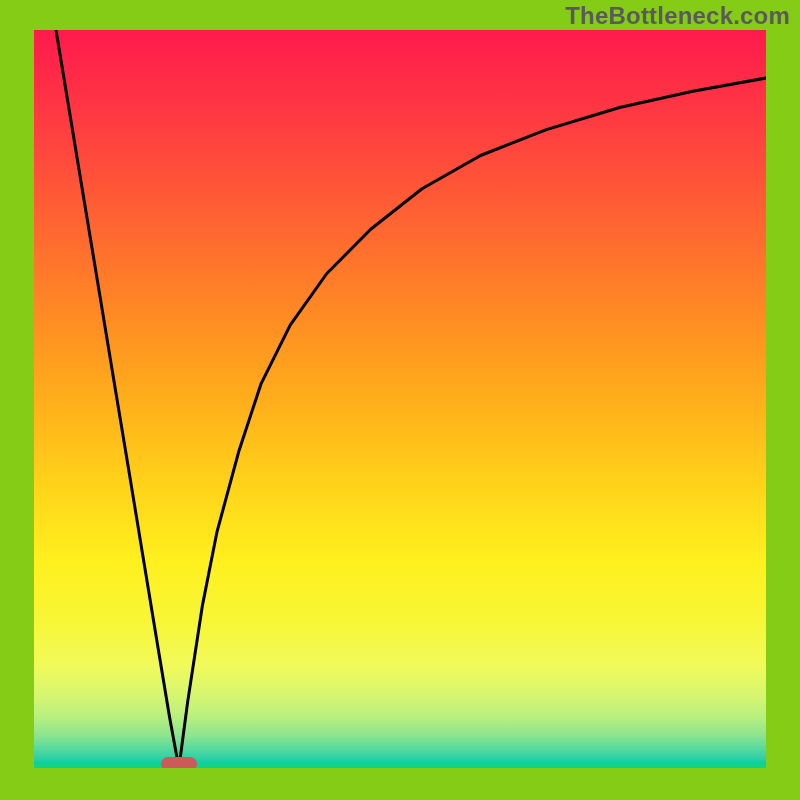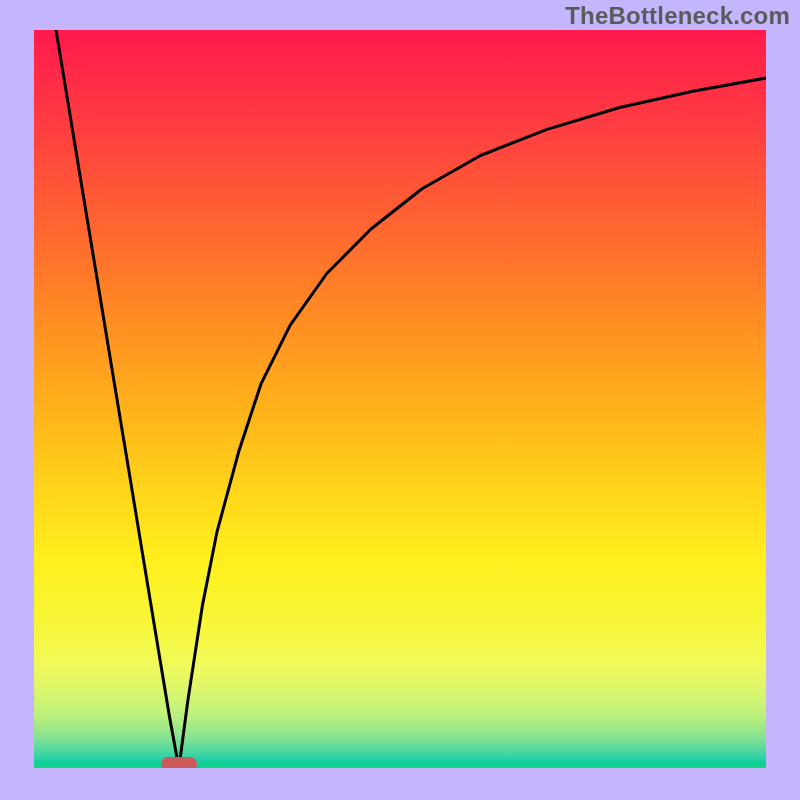--- a/index.html
+++ b/index.html
@@ -8,21 +8,21 @@
     width: 800px;
     height: 800px;
     overflow: hidden;
     background: #000;
     font-family: Arial, Helvetica, sans-serif;
   }
   .frame {
     position: relative;
     width: 800px;
     height: 800px;
-    background: #c4b5fd;
+    background: #84cc16;
   }
   .watermark {
     position: absolute;
     top: 2px;
     right: 10px;
     font-size: 24px;
     font-weight: 600;
     color: #5a5a5a;
     letter-spacing: 0.2px;
     z-index: 30;

